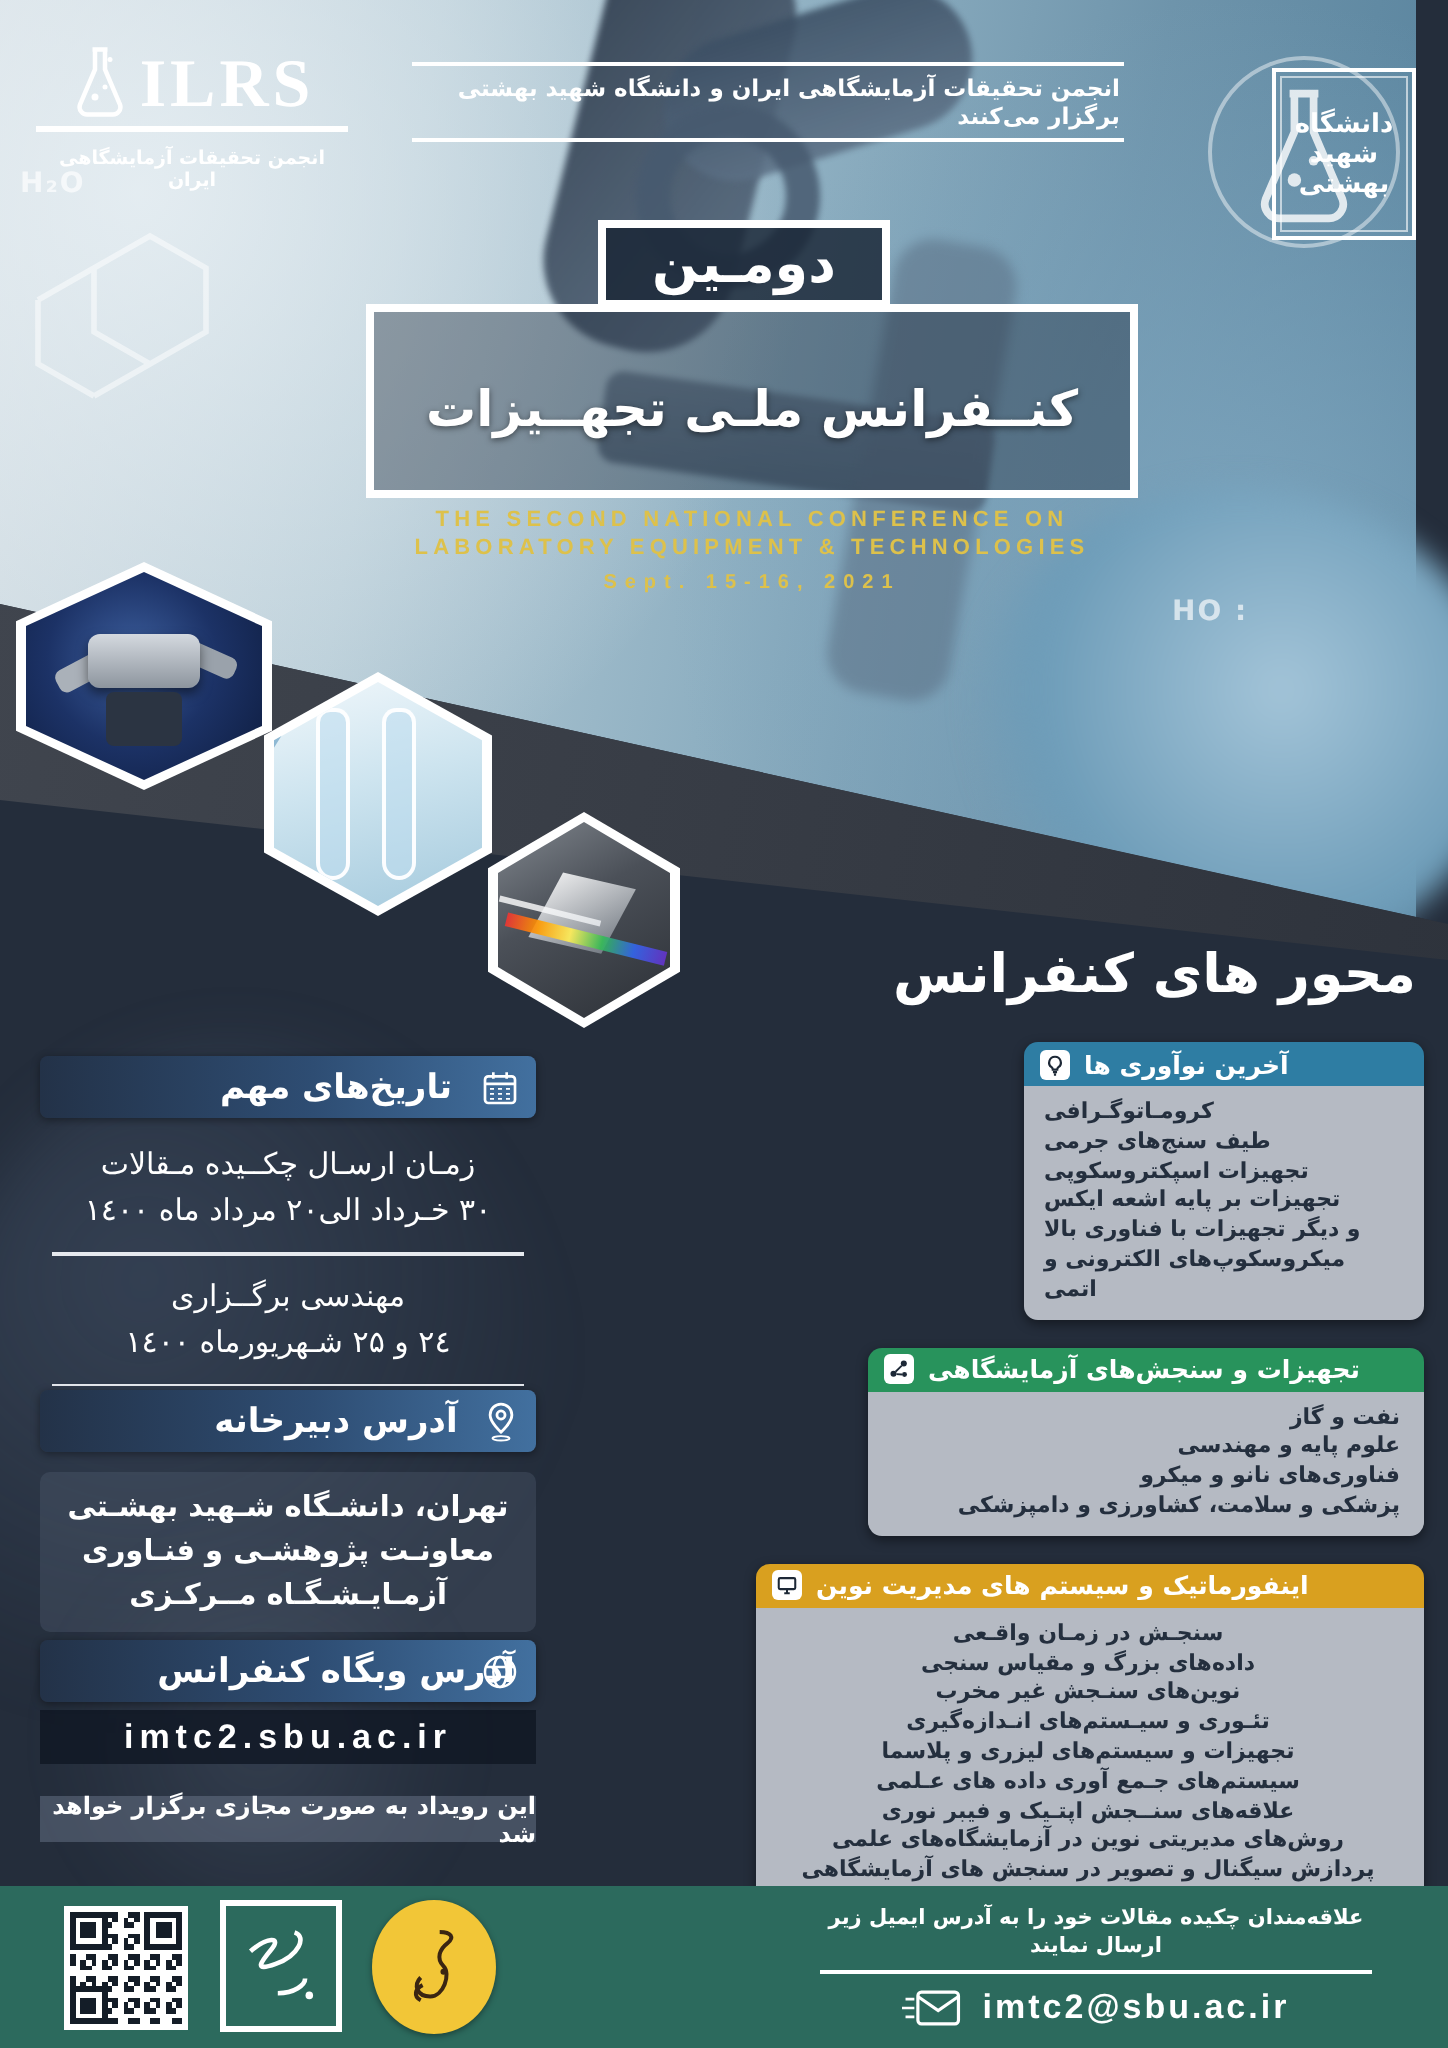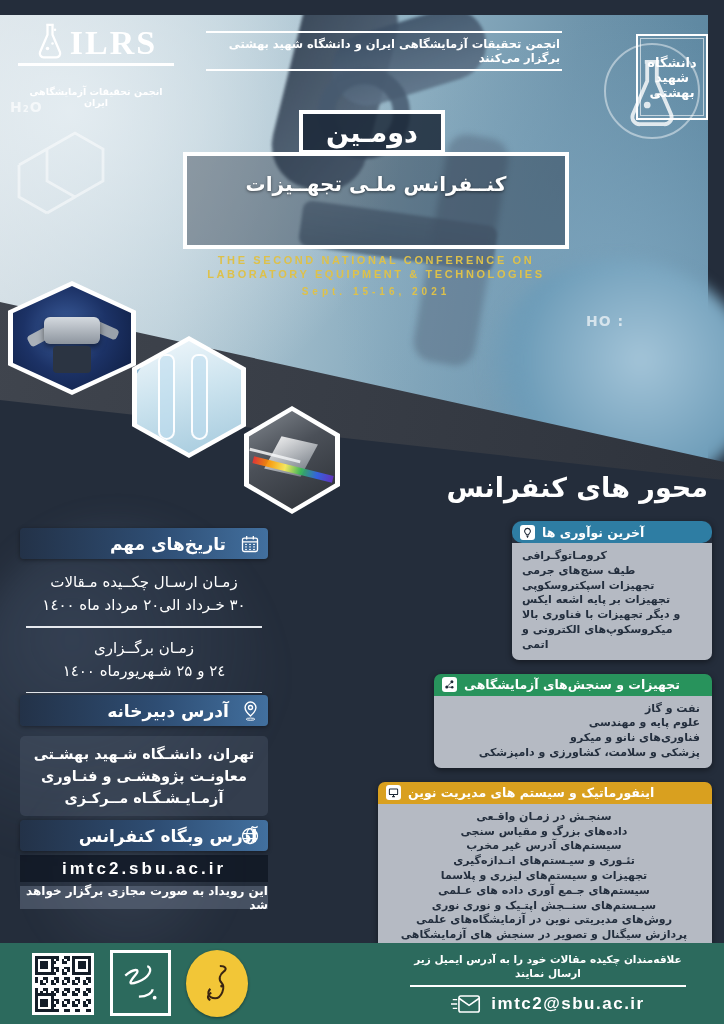--- a/index.html
+++ b/index.html
@@ -2,21 +2,21 @@
 <html lang="fa"><head>
 <meta charset="utf-8">
 <style>
   html,body{margin:0;padding:0;background:#10151d;}
   #poster{position:relative;width:724px;height:1024px;overflow:hidden;background:#242d3b;
           font-family:"DejaVu Sans",sans-serif;margin:0 auto;}
   #poster *{box-sizing:border-box;}
   .abs{position:absolute;}
 
   
-  .photo{left:0;top:15px;width:708px;height:480px;
+  .photo{left:0;top:0;width:708px;height:480px;
     clip-path:polygon(0 0,724px 0,724px 462px,0 302px);
     background:
       radial-gradient(circle at 88% 60%, rgba(125,165,190,.95), rgba(125,165,190,0) 42%),
       radial-gradient(circle at 10% 20%, rgba(235,242,246,.8), rgba(235,242,246,0) 45%),
       linear-gradient(100deg,#d2dce2 0%,#b4cad5 28%,#8fb0c2 52%,#6e94ab 74%,#54809b 100%);}
   .mshape{position:absolute;filter:blur(1.5px);}
   .m-arm{left:287px;top:-38px;width:96px;height:215px;border-radius:44px;
     background:linear-gradient(115deg,#2e3b4c,#5a6d81);transform:rotate(14deg);opacity:.92;}
   .m-head{left:330px;top:6px;width:158px;height:72px;border-radius:36px;
     background:linear-gradient(#3c4f64,#5d7186);transform:rotate(-17deg);opacity:.88;}
@@ -66,34 +66,34 @@
   .rainbow{position:absolute;left:4%;top:56%;width:95%;height:7px;opacity:.9;transform:rotate(14deg);
     background:linear-gradient(90deg,#e33,#f90,#fe5,#3b5,#36e,#63c);}
   .beam{position:absolute;left:0;top:44%;width:60%;height:3px;background:rgba(255,255,255,.8);transform:rotate(14deg);}
 
   
   .ilrs{left:18px;top:22px;width:156px;color:#fff;}
   .ilrs-row{display:flex;align-items:flex-end;gap:5px;justify-content:center;}
   .ilrs-acronym{font-family:"Liberation Serif","DejaVu Serif",serif;font-size:34px;font-weight:bold;
     letter-spacing:2px;line-height:34px;}
   .ilrs-rule{height:2.5px;background:#fff;margin-top:3px;}
-  .ilrs-cap{font-size:9.5px;font-weight:bold;text-align:center;margin-top:20px;direction:rtl;}
+  .ilrs-cap{font-size:9.5px;font-weight:bold;text-align:center;margin-top:8px;direction:rtl;}
   .slogan{left:206px;top:31px;width:356px;border-top:2px solid #fff;border-bottom:2px solid #fff;
     padding:4px 2px;color:#fff;font-size:11.5px;font-weight:bold;direction:rtl;}
   .sbu{left:636px;top:34px;width:72px;height:86px;border:2.5px solid #fff;padding:2px;}
   .sbu-in{width:100%;height:100%;border:1px solid rgba(255,255,255,.6);display:flex;flex-direction:column;
     align-items:center;justify-content:center;color:#fff;font-weight:bold;font-size:13px;line-height:15px;direction:rtl;}
 
   
   .ordinal{left:299px;top:110px;width:146px;height:44px;border:4px solid #fff;z-index:4;
     background:rgba(25,37,53,.82);display:flex;align-items:center;justify-content:center;
     color:#fff;font-size:27px;font-weight:bold;direction:rtl;}
   .titlebox{left:183px;top:152px;width:386px;height:97px;border:4px solid #fff;z-index:3;
-    background:rgba(25,37,53,.38);display:flex;justify-content:center;
-    text-align:center;color:#fff;font-weight:bold;font-size:20px;line-height:41px;direction:rtl;
+    background:rgba(25,37,53,.38);display:flex;flex-direction:column;justify-content:center;
+    text-align:center;color:#fff;font-weight:bold;font-size:25px;line-height:41px;direction:rtl;
     text-shadow:0 1px 3px rgba(0,0,0,.5);padding-top:8px;}
   .en-title{left:26px;width:700px;text-align:center;color:#ddc14b;font-weight:bold;
     font-family:"Liberation Sans",sans-serif;font-size:11px;letter-spacing:2.6px;}
   .en1{top:254px;} .en2{top:268px;}
   .en-date{left:26px;top:286px;width:700px;text-align:center;color:#ddc14b;font-weight:bold;
     font-family:"Liberation Sans",sans-serif;font-size:10px;letter-spacing:4px;}
 
   
   .topics-h{right:16px;top:472px;color:#fff;font-size:27px;font-weight:bold;direction:rtl;}
   .topics-col{right:12px;top:521px;display:flex;flex-direction:column;align-items:flex-end;gap:14px;}
@@ -114,21 +114,21 @@
     font-size:17px;font-weight:bold;direction:rtl;box-shadow:0 1px 4px rgba(0,0,0,.4);padding-left:48px;}
   .lhead .hicon{position:absolute;right:8px;top:50%;transform:translateY(-50%);display:flex;}
   .dates-body{margin-top:12px;text-align:center;font-weight:normal;direction:rtl;}
   .dates-line{font-size:15px;line-height:23px;}
   .ldiv{height:1.5px;background:#e6e9ee;width:95%;margin:9px auto;}
   .addr-body{margin-top:10px;background:rgba(88,102,124,.30);border-radius:5px;padding:7px 6px;
     font-size:14.5px;font-weight:bold;line-height:22px;text-align:center;direction:rtl;}
   .url-strip{margin-top:4px;height:27px;background:rgba(15,23,35,.80);display:flex;align-items:center;
     justify-content:center;font-family:"Liberation Sans",sans-serif;font-size:17px;font-weight:bold;
     letter-spacing:3px;}
-  .note-strip{margin-top:4px;height:23px;background:rgba(118,132,152,.42);display:flex;align-items:center;
+  .note-strip{margin-top:16px;height:23px;background:rgba(118,132,152,.42);display:flex;align-items:center;
     justify-content:center;font-size:12px;font-weight:bold;direction:rtl;}
 
   
   .footer{left:0;top:943px;width:724px;height:81px;}
   .qr-wrap{position:absolute;left:32px;top:10px;width:62px;height:62px;background:#fff;padding:3px;}
   .qr-pattern{display:grid;grid-template-columns:repeat(21,1fr);grid-auto-rows:1fr;width:56px;height:56px;}
   .qr-pattern div{background:#fff;} .qr-pattern .d{background:#141d28;}
   .sq-logo{position:absolute;left:110px;top:7px;width:61px;height:66px;border:3px solid #fff;
     display:flex;align-items:center;justify-content:center;}
   .oval-logo{position:absolute;left:186px;top:7px;width:62px;height:67px;background:#f2c637;
@@ -219,21 +219,21 @@
     <div>کنــفرانس  ملـی تجهــیزات</div>
   </div>
   <div class="abs en-title en1">THE SECOND NATIONAL  CONFERENCE ON</div>
   <div class="abs en-title en2">LABORATORY EQUIPMENT  &amp; TECHNOLOGIES</div>
   <div class="abs en-date">Sept. 15-16, 2021</div>
 
   <div class="abs topics-h">محور های کنفرانس</div>
   <div class="abs topics-col">
 
     <div class="tbox w200">
-      <div class="th" style="background: rgb(46, 125, 163); border-radius: 10px;">
+      <div class="th" style="background: rgb(46, 125, 163);">
         <span class="ticon">
           <svg width="11" height="11" viewBox="0 0 16 16" fill="none" stroke="#1d2836" stroke-width="1.6">
             <path d="M8 2a4.2 4.2 0 0 1 2.5 7.6c-.6.5-.9 1-.9 1.7H6.4c0-.7-.3-1.2-.9-1.7A4.2 4.2 0 0 1 8 2z"></path>
             <path d="M6.5 13.2h3M7.2 15h1.6"></path>
           </svg>
         </span>
         <span class="tt">آخرین نوآوری ها</span>
       </div>
       <div class="tb tb-left">
           <div>کرومـاتوگـرافی</div>
@@ -271,25 +271,25 @@
           <svg width="11" height="11" viewBox="0 0 16 16" fill="none" stroke="#1d2836" stroke-width="1.5">
             <rect x="2" y="3" width="12" height="8" rx="1"></rect>
               <path d="M6 14h4M8 11v3"></path>
           </svg>
         </span>
         <span class="tt">اینفورماتیک و سیستم های مدیریت نوین</span>
       </div>
       <div class="tb tb-center">
           <div>سنجـش در زمـان واقـعی</div>
           <div>داده‌های بزرگ و مقیاس سنجی</div>
-          <div>سیستم‌های آدرس غیر مخرب</div>
+          <div>نوین‌های سنـجش غیر مخرب</div>
           <div>تئـوری و سیـستم‌های انـدازه‌گیری</div>
           <div>تجهیزات و سیستم‌های لیزری و پلاسما</div>
           <div>سیستم‌های جـمع آوری داده های عـلمی</div>
-          <div>سیـستم‌های سنــجش اپتـیک و نوری نوری</div>
+          <div>علاقه‌های سنــجش اپتـیک و فیبر نوری</div>
           <div>روش‌های مدیریتی نوین در آزمایشگاه‌های علمی</div>
           <div>پردازش سیگنال و تصویر در سنجش های آزمایشگاهی</div>
         </div>
     </div>
   </div>
 
   <div class="abs lbox" style="top:528px">
     <div class="lhead">
       <span>تاریخ‌های مهم</span>
       <span class="hicon">
@@ -297,21 +297,21 @@
           <rect x="3" y="5" width="18" height="16" rx="2"></rect>
             <path d="M3 9.5h18M8 2.5v4M16 2.5v4"></path>
           <path d="M6 12.5h2.4M10.8 12.5h2.4M15.6 12.5h2.4M6 15.5h2.4M10.8 15.5h2.4M15.6 15.5h2.4M6 18.5h2.4M10.8 18.5h2.4M15.6 18.5h2.4" stroke-width="1.1"></path>
         </svg>
       </span>
     </div>
     <div class="dates-body">
       <div class="dates-line">زمـان ارسـال چکــیده مـقالات</div>
       <div class="dates-line">۳۰ خـرداد الی۲۰ مرداد ماه ۱٤۰۰</div>
       <div class="ldiv"></div>
-      <div class="dates-line">زمـان برگــزاری</div>
+      <div class="dates-line">مهندسی برگــزاری</div>
       <div class="dates-line">۲٤ و ۲۵ شـهریورماه ۱٤۰۰</div>
       <div class="ldiv"></div>
     </div>
   </div>
 
   <div class="abs lbox" style="top:695px">
     <div class="lhead">
       <span>آدرس دبیرخانه</span>
       <span class="hicon">
         <svg width="19" height="21" viewBox="0 0 24 27" fill="none" stroke="#fff" stroke-width="1.8">

